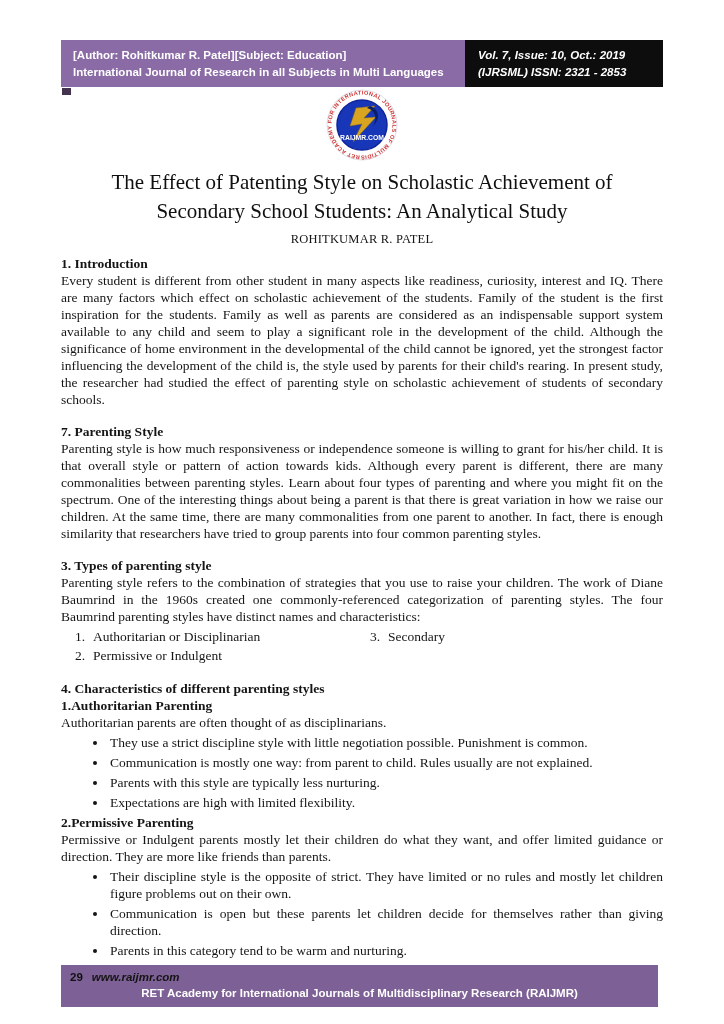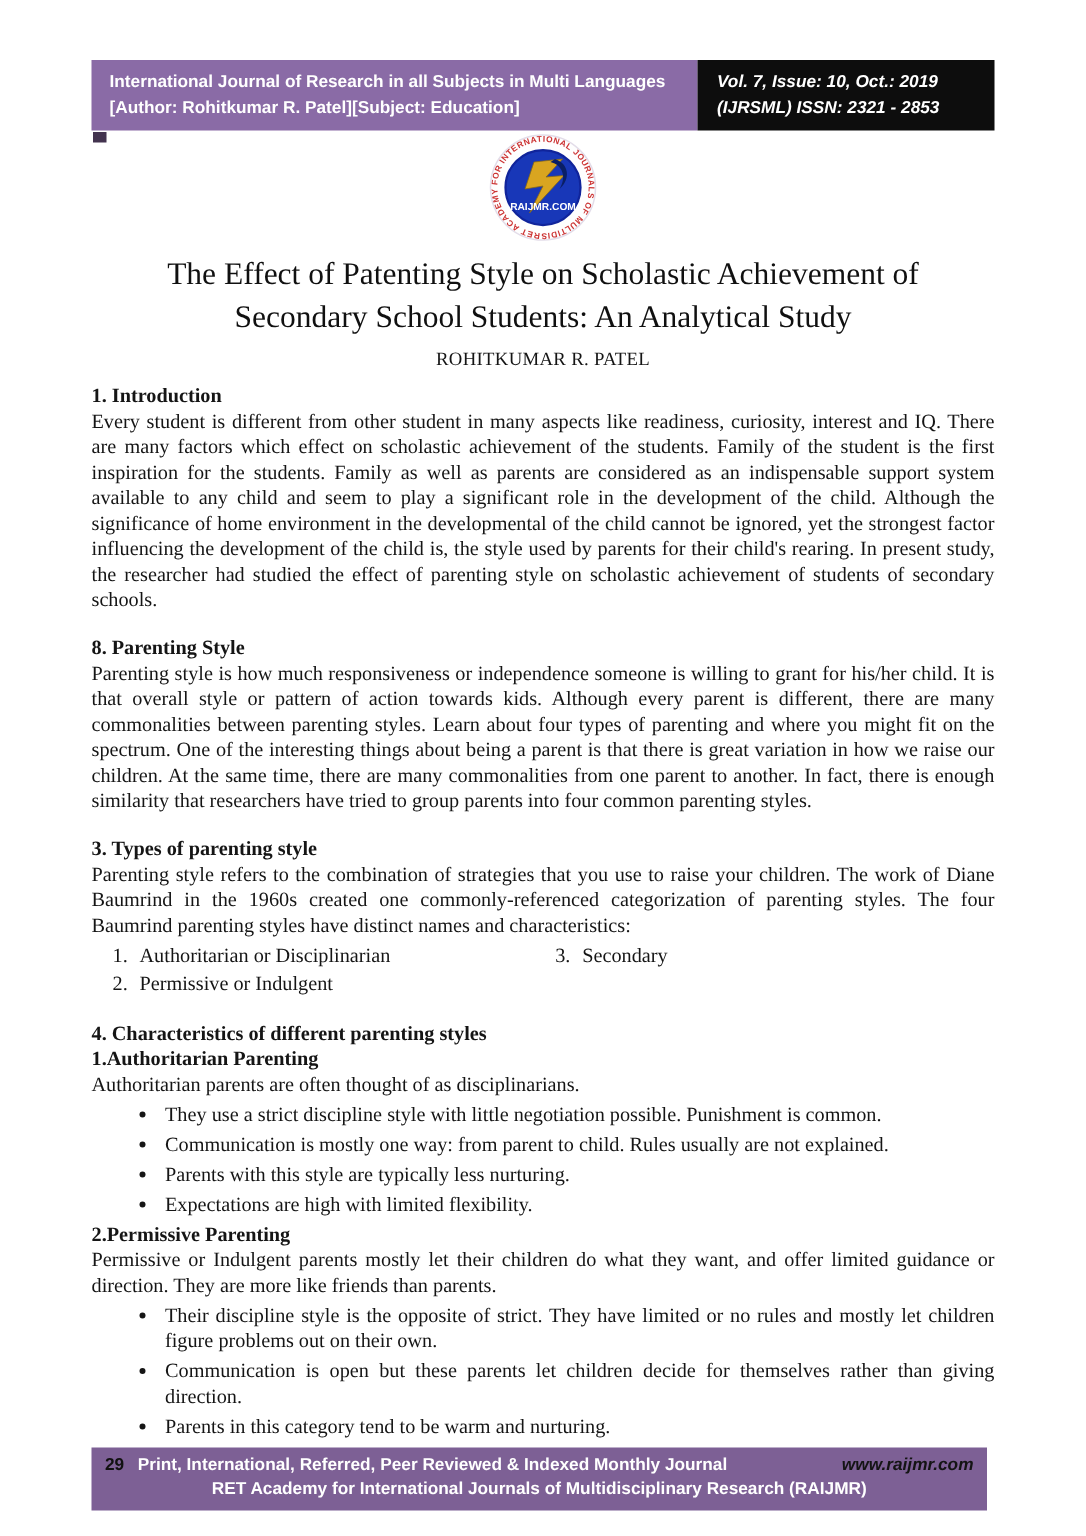--- a/index.html
+++ b/index.html
@@ -52,22 +52,22 @@
   .footer-line2 { text-align: center; margin-top: 1px; }
 </style>
 </head>
 <body>
 
 <div class="page">
 
   <div class="content">
     <div class="header-banner">
       <div class="banner-left">
+        <div>[Author: Rohitkumar R. Patel][Subject: Education]</div>
         <div>International Journal of Research in all Subjects in Multi Languages</div>
-        <div>[Author: Rohitkumar R. Patel][Subject: Education]</div>
       </div>
       <div class="banner-right">
         <div>Vol. 7, Issue: 10, Oct.: 2019</div>
         <div>(IJRSML)  ISSN: 2321 - 2853</div>
       </div>
     </div>
   </div>
   <div class="smudge"></div>
 
   <div class="logo-wrap">
@@ -90,21 +90,21 @@
 
     <h1 class="title"><span>The Effect of Patenting Style on Scholastic Achievement of</span><br><span>Secondary School Students: An Analytical Study</span></h1>
     <div class="author">ROHITKUMAR R. PATEL</div>
 
     <section>
       <h2 class="sec-heading mt-sm">1. Introduction</h2>
       <p class="body-text">Every student is different from other student in many aspects like readiness, curiosity, interest and IQ. There are many factors which effect on scholastic achievement of the students. Family of the student is the first inspiration for the students. Family as well as parents are considered as an indispensable support system available to any child and seem to play a significant role in the development of the child. Although the significance of home environment in the developmental of the child cannot be ignored, yet the strongest factor influencing the development of the child is, the style used by parents for their child's rearing. In present study, the researcher had studied the effect of parenting style on scholastic achievement of students of secondary schools.</p>
     </section>
 
     <section>
-      <h2 class="sec-heading mt">8. Parenting Style</h2>
+      <h2 class="sec-heading mt">7. Parenting Style</h2>
       <p class="body-text">Parenting style is how much responsiveness or independence someone is willing to grant for his/her child. It is that overall style or pattern of action towards kids. Although every parent is different, there are many commonalities between parenting styles. Learn about four types of parenting and where you might fit on the spectrum. One of the interesting things about being a parent is that there is great variation in how we raise our children. At the same time, there are many commonalities from one parent to another. In fact, there is enough similarity that researchers have tried to group parents into four common parenting styles.</p>
     </section>
 
     <section>
       <h2 class="sec-heading mt">3. Types of parenting style</h2>
       <p class="body-text">Parenting style refers to the combination of strategies that you use to raise your children. The work of Diane Baumrind in the 1960s created one commonly-referenced categorization of parenting styles. The four Baumrind parenting styles have distinct names and characteristics:</p>
       <div class="num-grid">
         <div class="num-item"><span class="num">1.</span><span>Authoritarian or Disciplinarian</span></div>
         <div class="num-item"><span class="num">2.</span><span>Permissive or Indulgent</span></div>
         <div class="num-item"><span class="num">3.</span><span>Secondary</span></div>
@@ -130,19 +130,18 @@
         <li>Communication is open but these parents let children decide for themselves rather than giving direction.</li>
         <li>Parents in this category tend to be warm and nurturing.</li>
         <li>Expectations are typically minimal or not set by these parents.</li>
       </ul>
     </section>
   </div>
 
   <div class="footer-banner">
     <div class="footer-line1">
       <span class="footer-pg">29</span>
-      <span class="footer-mid">Print, International, Referred, Peer Reviewed &amp; Indexed Monthly Journal</span>
       <span class="footer-site">www.raijmr.com</span>
     </div>
     <div class="footer-line2">RET Academy for International Journals of Multidisciplinary Research (RAIJMR)</div>
   </div>
 
 </div>
 
 </body></html>

